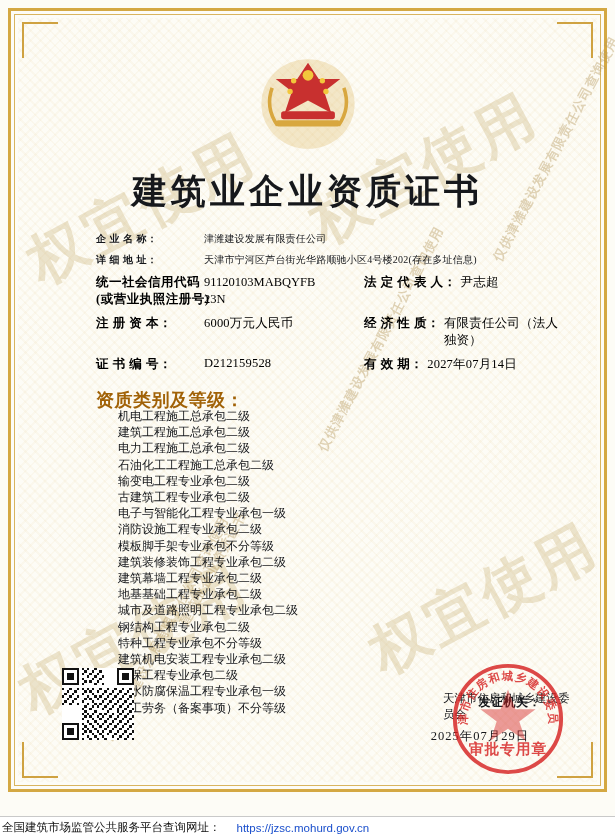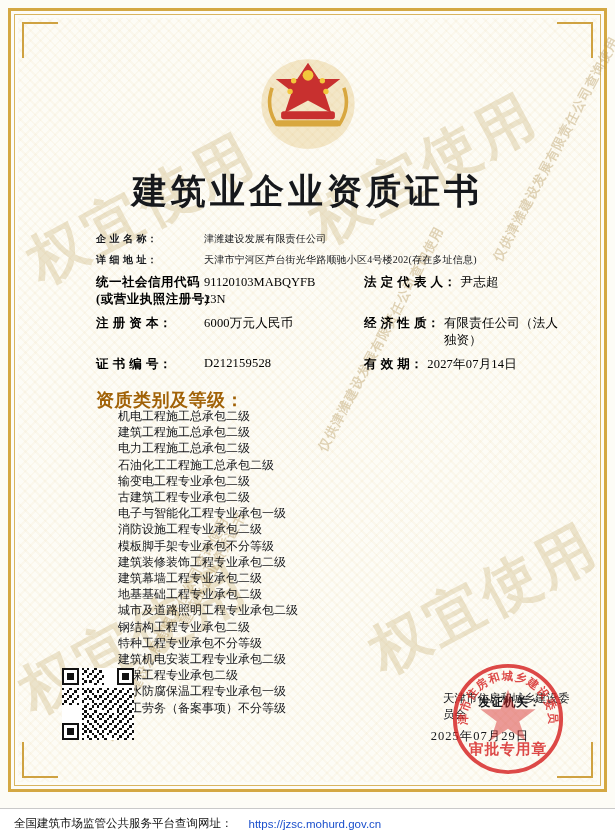--- a/index.html
+++ b/index.html
@@ -196,28 +196,28 @@
     position: absolute;
     right: 48px;
     top: 660px;
     width: 118px;
     height: 118px;
   }
 
   .footer {
     position: absolute;
     left: 0; right: 0; bottom: 0;
-    height: 30px;
+    height: 22px;
     background: #ffffff;
     border-top: 1px solid #c9c9c9;
     display: flex;
     align-items: center;
     font-size: 11.5px;
     color: #111;
-    padding-left: 14px;
+    padding-left: 2px;
     box-sizing: border-box;
   }
   .footer .link { color: #1a4fcc; margin-left: 16px; }
 
   .corner {
     position: absolute;
     width: 34px; height: 34px;
     border: 2px solid #cfa241;
   }
   .corner.tl { left: 22px; top: 22px; border-right: none; border-bottom: none; }

